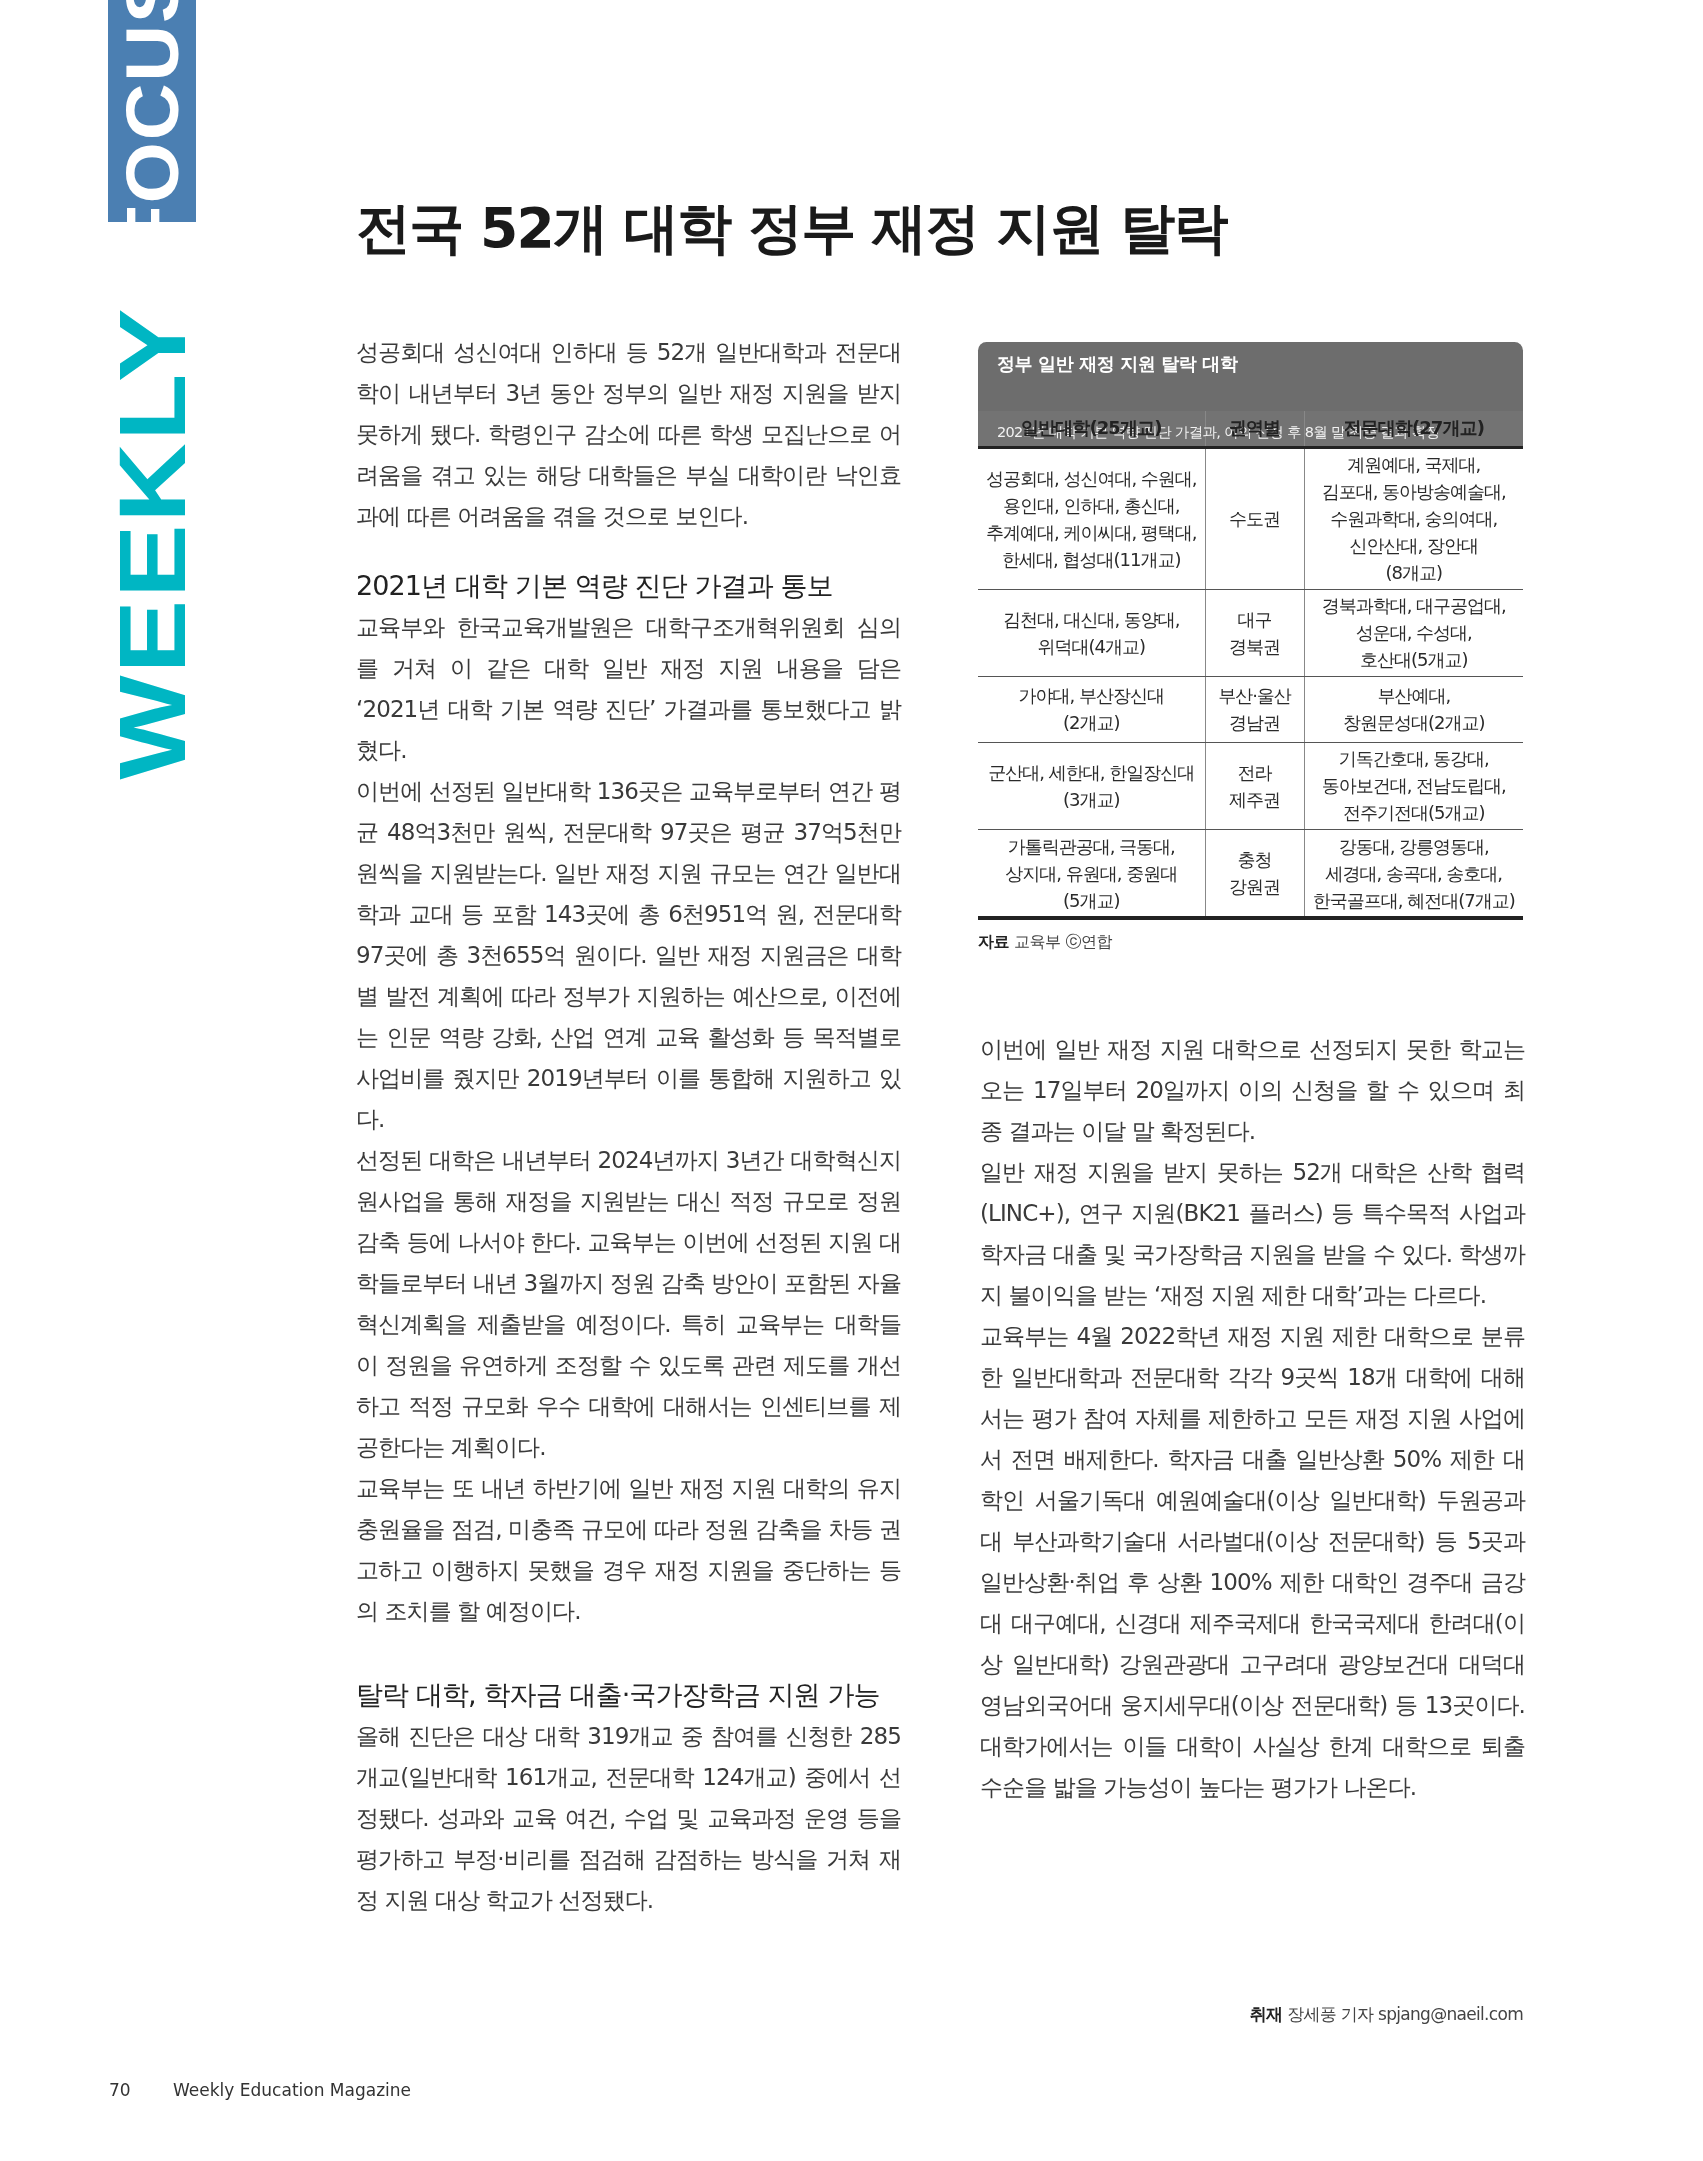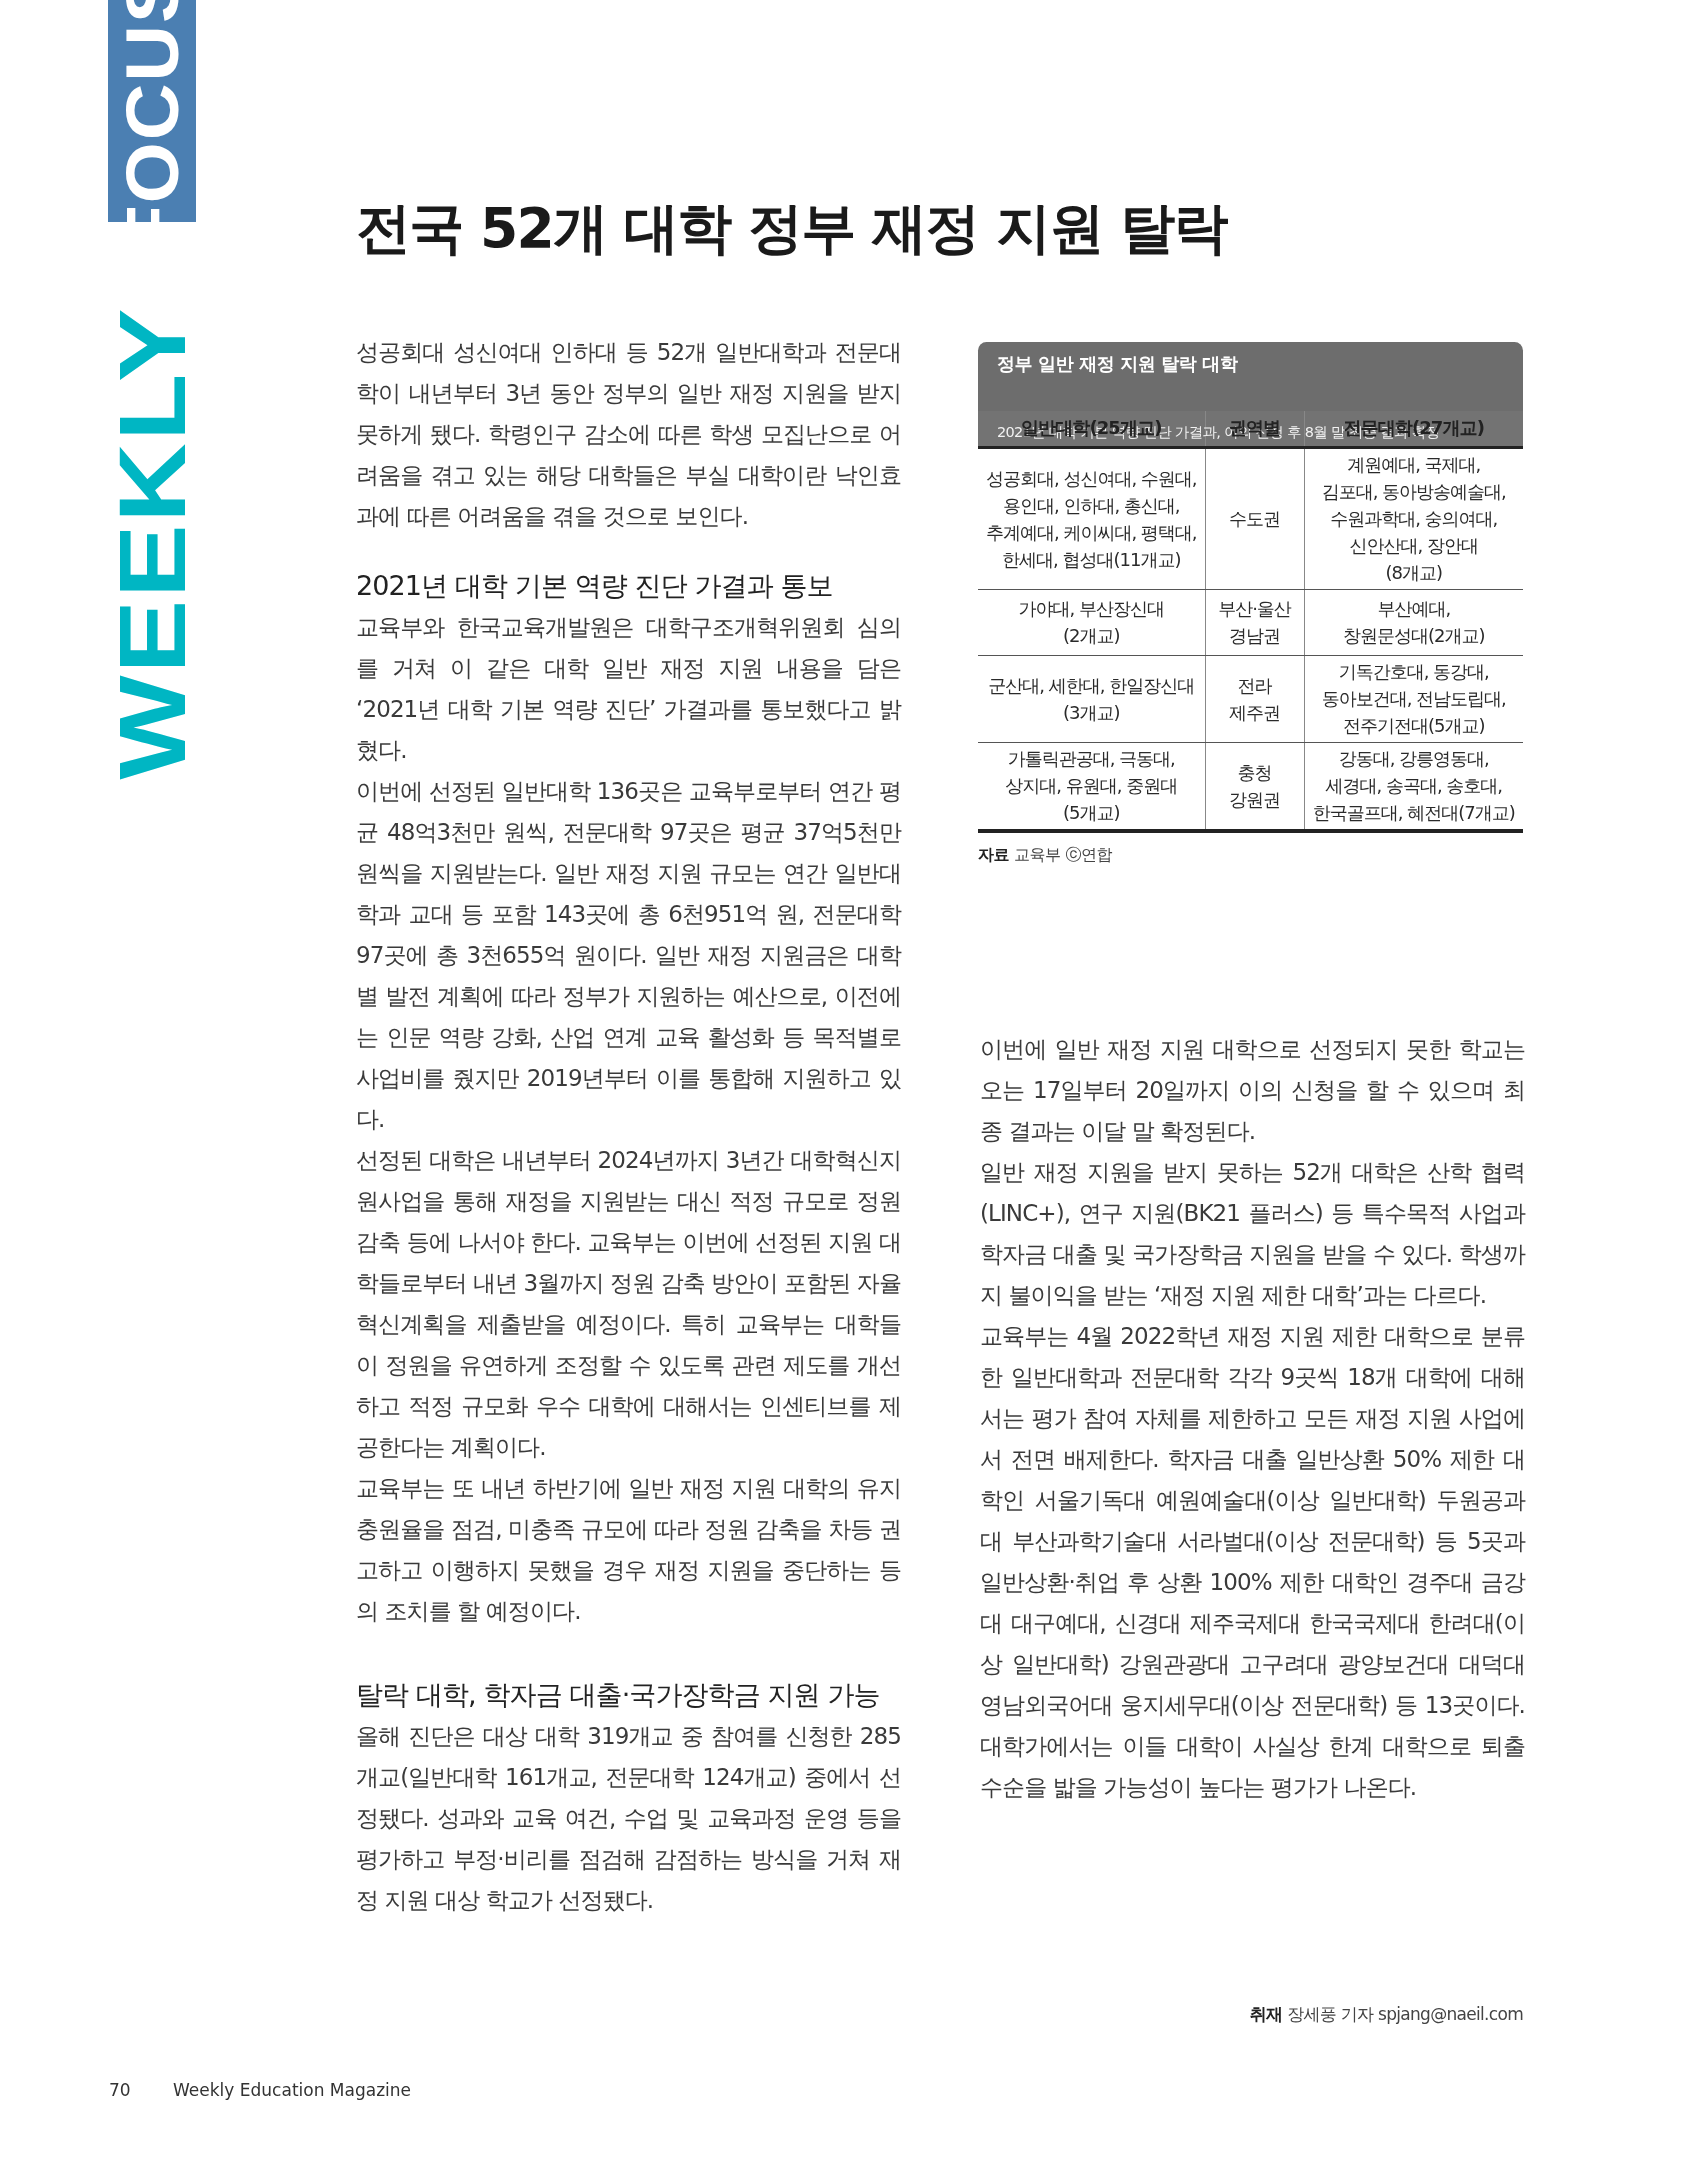--- a/index.html
+++ b/index.html
@@ -136,20 +136,35 @@
           <div>수도권</div>
         </td>
         <td>
           <div>계원예대, 국제대,</div>
           <div>김포대, 동아방송예술대,</div>
           <div>수원과학대, 숭의여대,</div>
           <div>신안산대, 장안대</div>
           <div>(8개교)</div>
         </td>
       </tr>
+      <tr style="height:83px">
+        <td>
+          <div>김천대, 대신대, 동양대,</div>
+          <div>위덕대(4개교)</div>
+        </td>
+        <td>
+          <div>대구</div>
+          <div>경북권</div>
+        </td>
+        <td>
+          <div>경북과학대, 대구공업대,</div>
+          <div>성운대, 수성대,</div>
+          <div>호산대(5개교)</div>
+        </td>
+      </tr>
       <tr style="height:66px">
         <td>
           <div>가야대, 부산장신대</div>
           <div>(2개교)</div>
         </td>
         <td>
           <div>부산·울산</div>
           <div>경남권</div>
         </td>
         <td>

